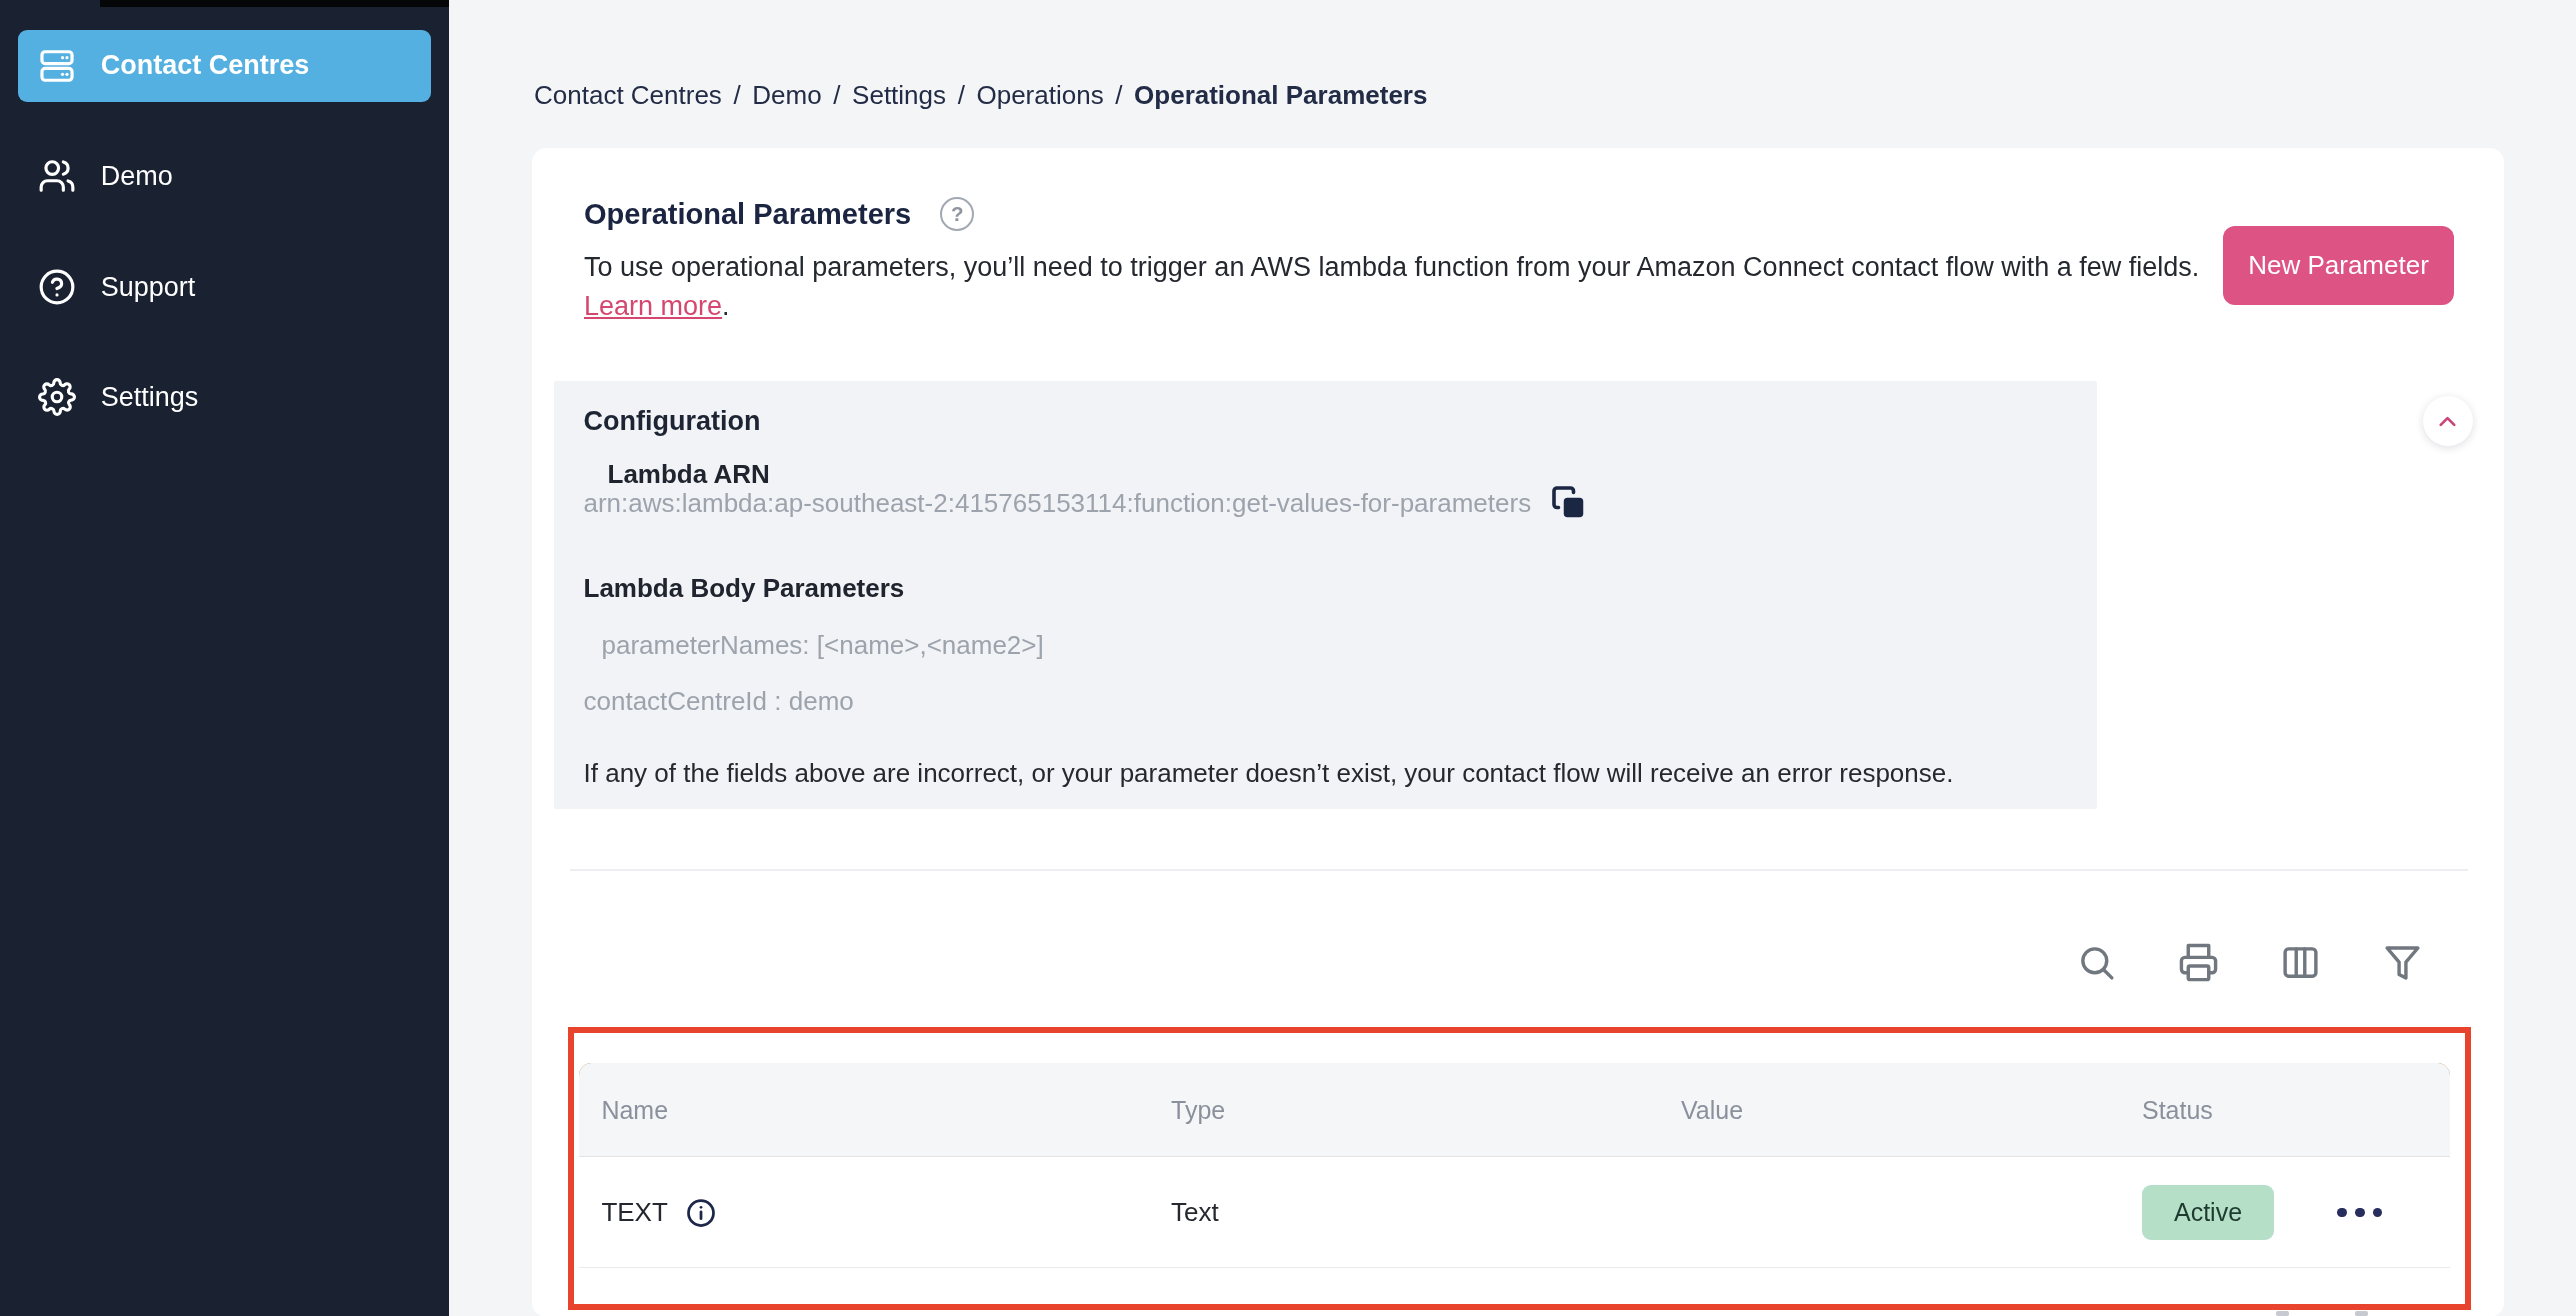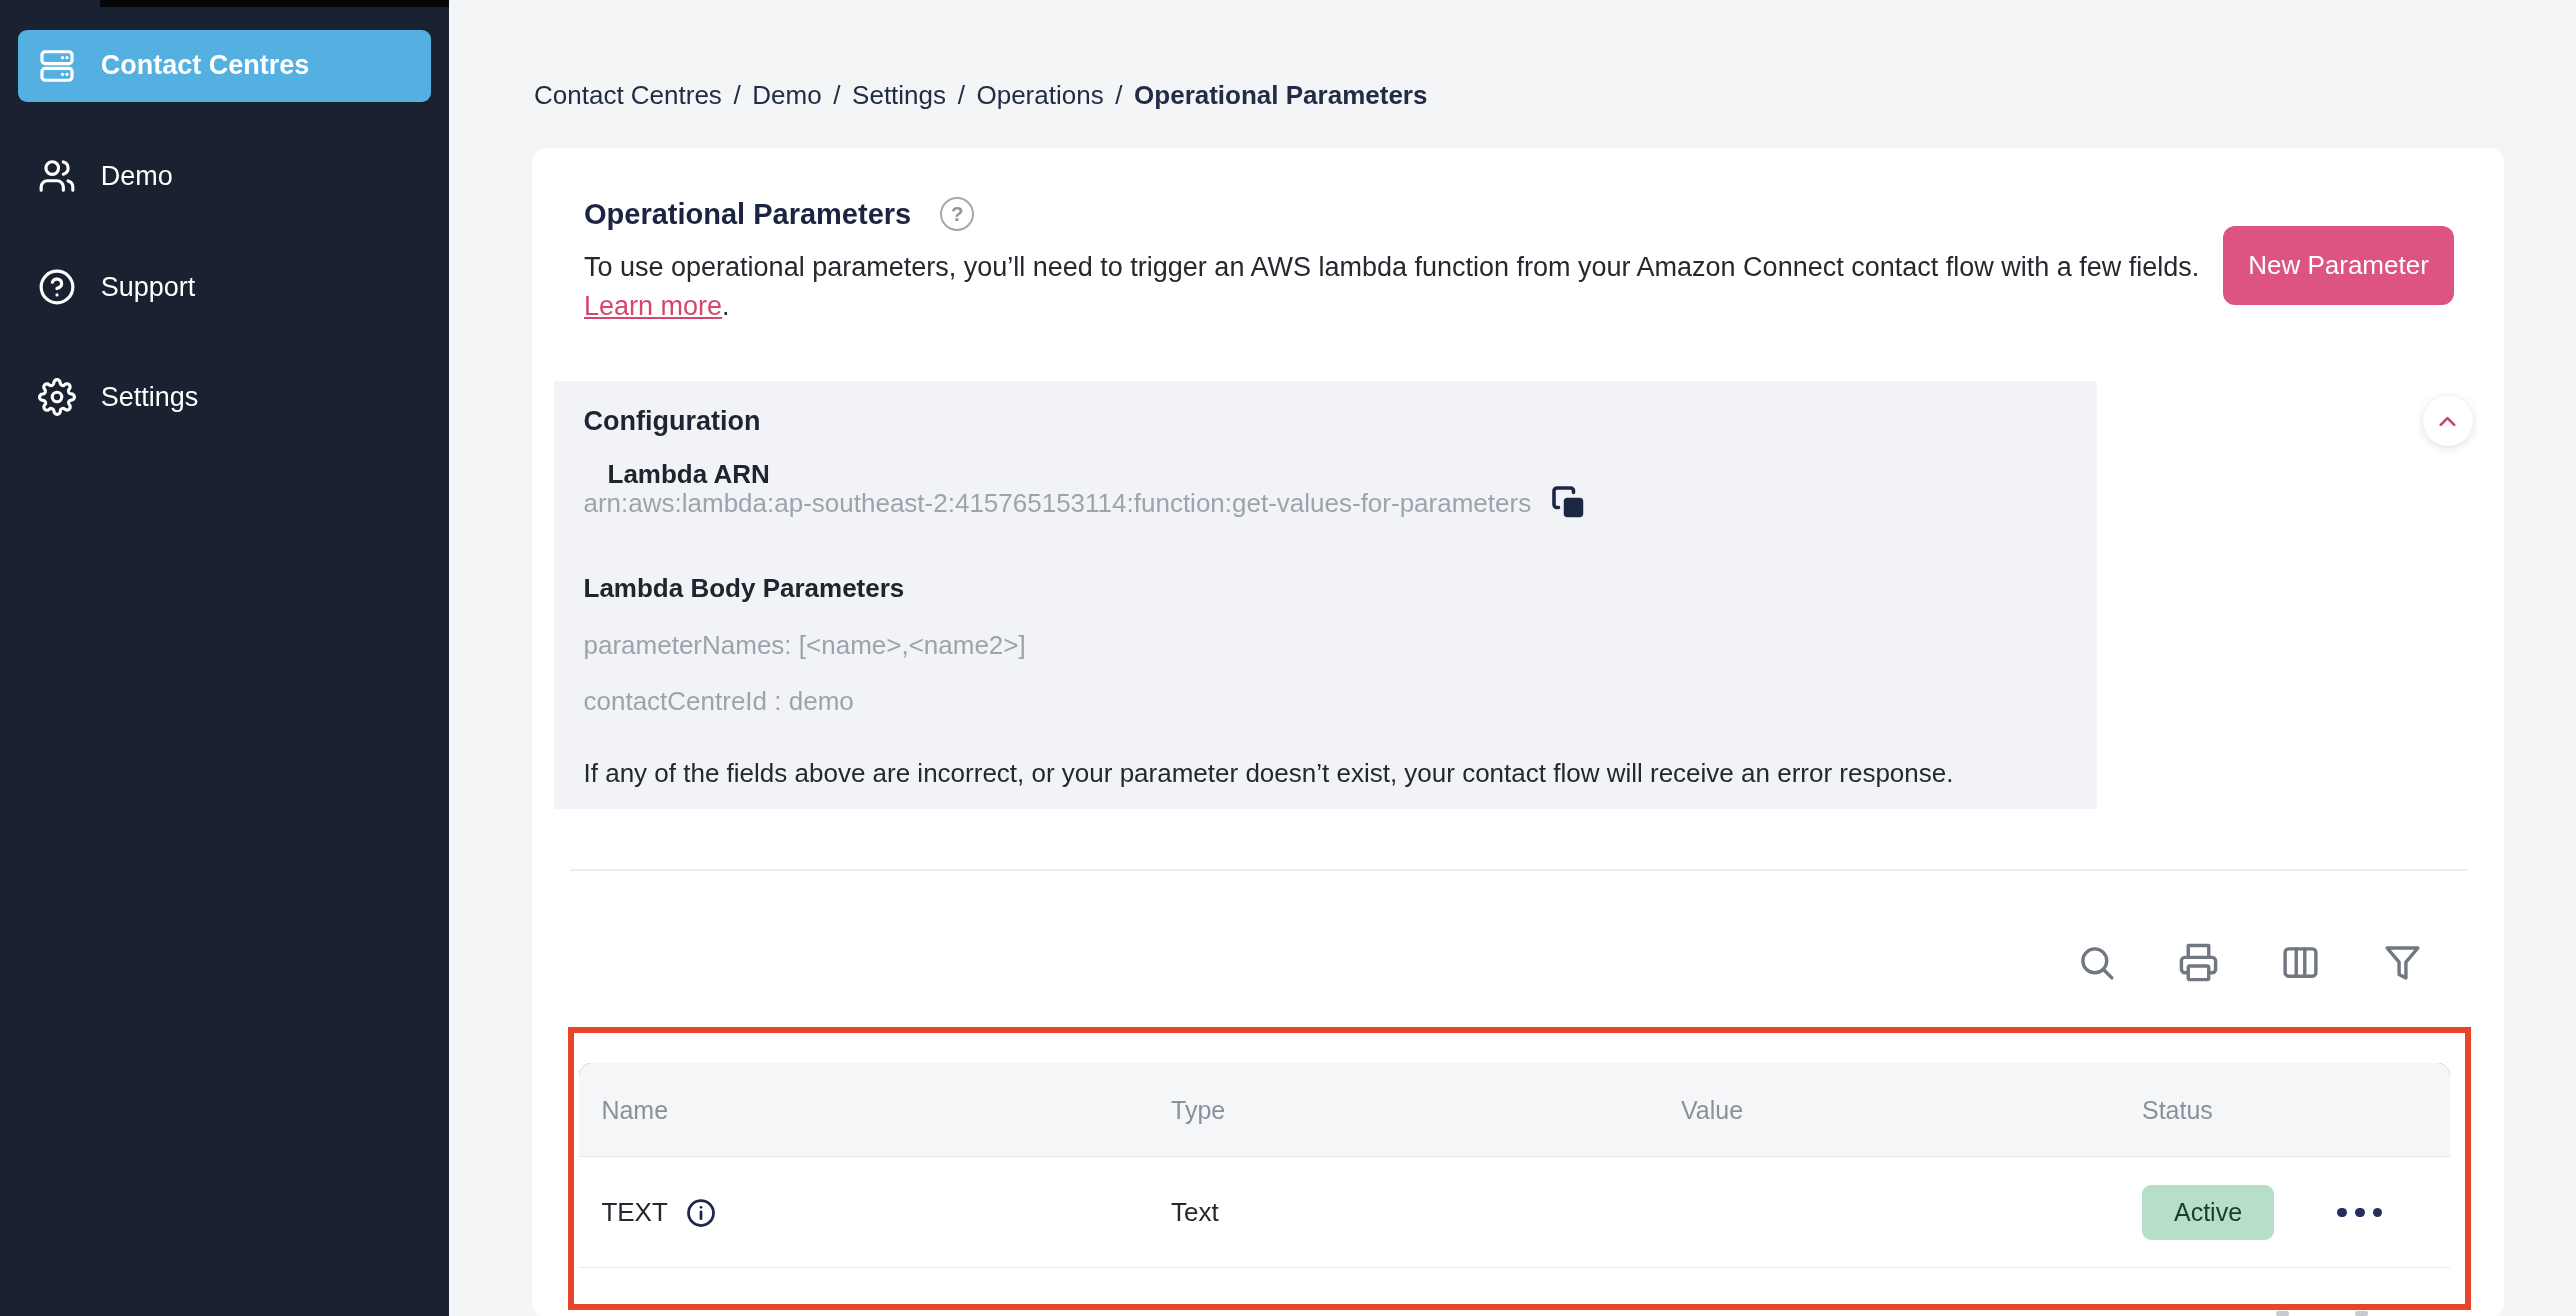--- a/index.html
+++ b/index.html
@@ -78,21 +78,21 @@
     position:absolute; left:21.5px; top:233px; width:1543px; height:428px;
     background:#F1F3F6; border-radius:2px;padding-left:24px;
   }
   .config-title { position:absolute; left:30px; top:25px; font-size:27px; font-weight:700; color:#1D2433; }
   .cfg-label-1 { position:absolute; left:30px; top:78px; font-size:26px; font-weight:700; color:#20242E;margin-left:24px; }
   .cfg-arn-row { position:absolute; left:30px; top:104px; display:flex; align-items:center; }
   .cfg-arn { font-size:26px; color:#9DA3AC; }
   .copy-icon { width:36px; height:36px; margin-left:19.7px; cursor:pointer; }
   .copy-icon svg { width:36px; height:36px; }
   .cfg-label-2 { position:absolute; left:30px; top:192px; font-size:26px; font-weight:700; color:#20242E; }
-  .cfg-param-1 { position:absolute; left:30px; top:249px; font-size:26px; color:#9DA3AC; }
+  .cfg-param-1 { position:absolute; left:48px; top:249px; font-size:26px; color:#9DA3AC; }
   .cfg-param-2 { position:absolute; left:30px; top:305px; font-size:26px; color:#9DA3AC; }
   .cfg-warning { position:absolute; left:30px; top:377px; font-size:26px; color:#25282F; }
   .collapse-btn {
     position:absolute; left:1869px; top:15px; width:50px; height:50px;
     background:#FFFFFF; border:none; border-radius:50%;
     box-shadow:0 1.8px 9px rgba(20,30,60,.14);
     display:flex; align-items:center; justify-content:center; cursor:pointer;
   }
   .collapse-btn svg { width:27px; height:27px; stroke:#C94677; fill:none; stroke-width:2.4; stroke-linecap:round; stroke-linejoin:round; }
 

